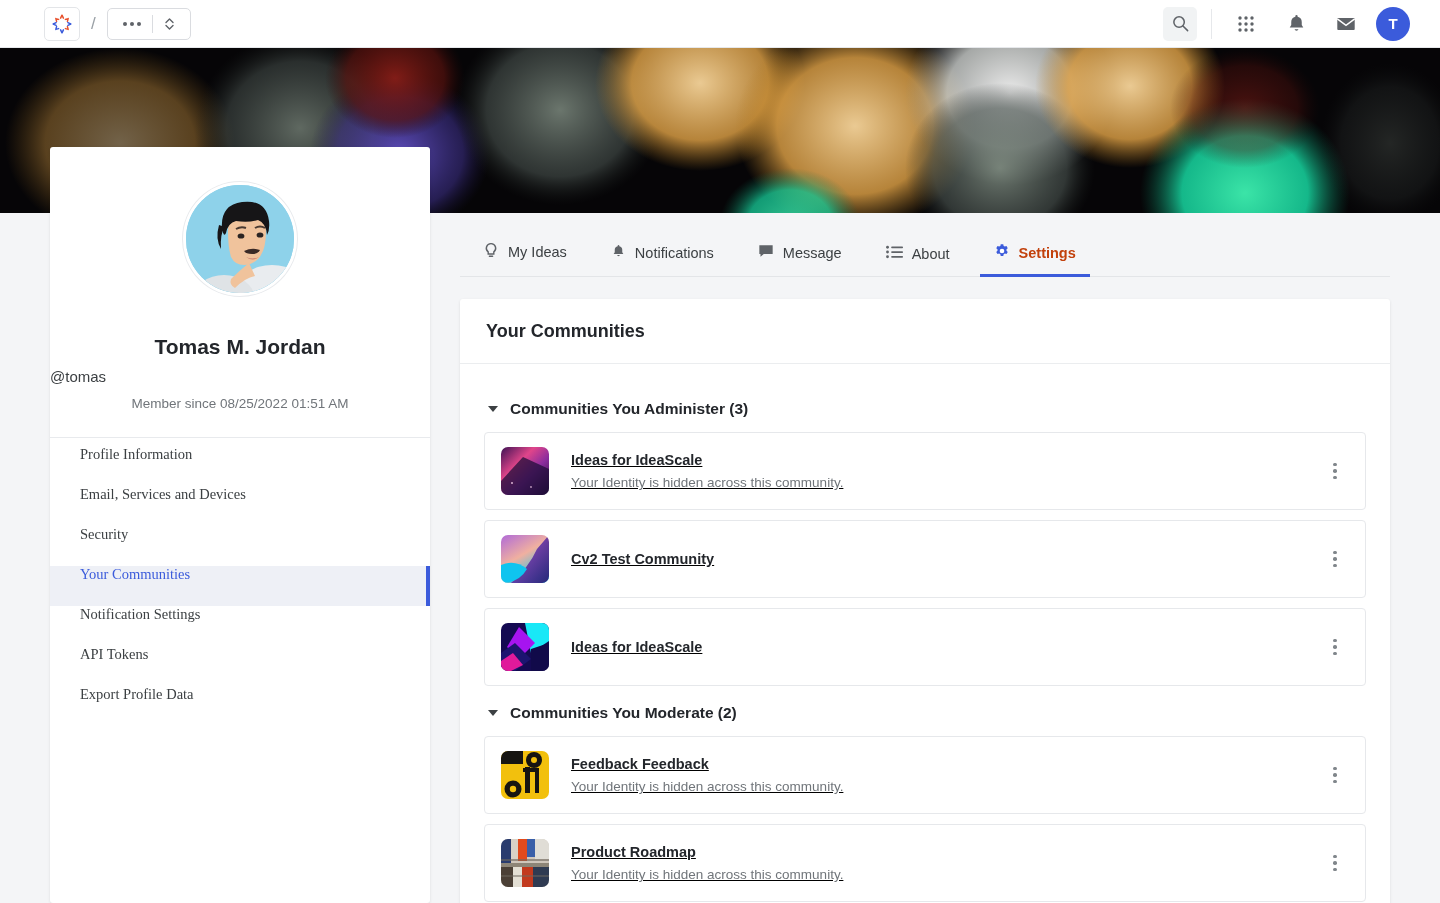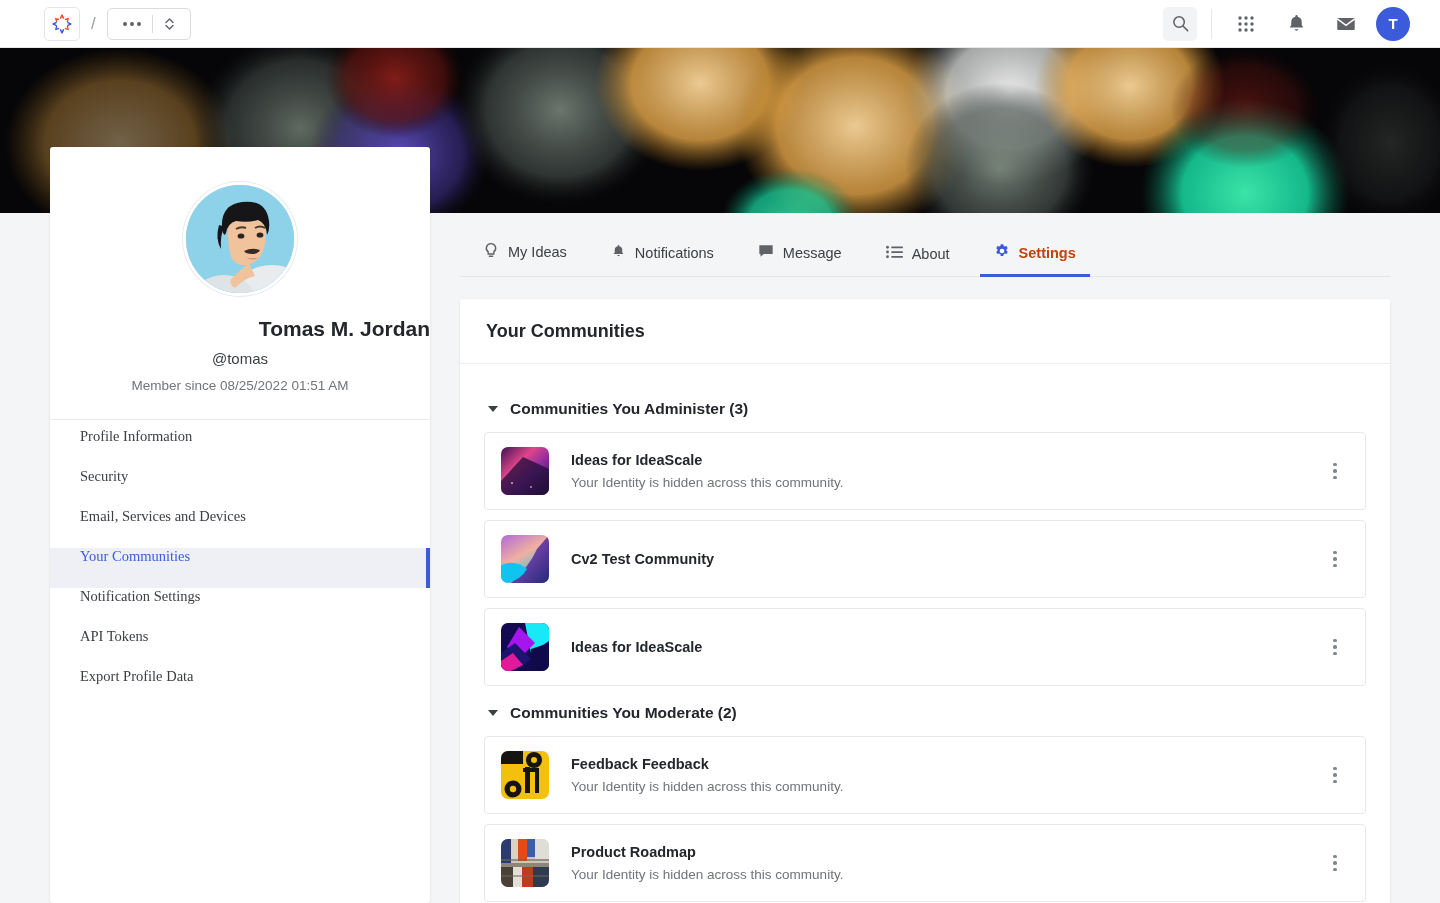--- a/index.html
+++ b/index.html
@@ -75,25 +75,25 @@
     min-height: 756px;
   }
   .avatar-wrap {
     margin: 35px auto 0; width: 114px; height: 114px;
     border-radius: 50%; border: 3px solid #fff;
     box-shadow: 0 0 0 1px #e8eaed;
     overflow: hidden; background: #8ed2ea;
   }
   .avatar-wrap svg { display: block; width: 108px; height: 108px; }
   .profile-name {
-    text-align: right; margin-top: 21px;
+    text-align: center; margin-top: 39px;
     font-size: 21px; font-weight: bold; color: #23262b;
   }
   .profile-handle {
-    text-align: center; margin-top: 9px;
+    text-align: left; margin-top: 9px;
     font-size: 15px; color: #3c4043;
   }
   .profile-since {
     text-align: center; margin-top: 11px; padding-bottom: 26px;
     font-size: 13.5px; color: #70757a;
   }
   .card-sep { height: 1px; background: #e8eaed; }
   .side-menu { padding: 8px 0 0; position: relative; }
   .side-item {
     height: 40px; display: flex; 
@@ -165,21 +165,21 @@
     margin-bottom: 10px;
     background: #fff;
     min-height: 76px;
   }
   .thumb {
     width: 48px; height: 48px; border-radius: 7px;
     overflow: hidden; flex: none;
     margin-right: 22px;
   }
   .thumb svg { display: block; width: 48px; height: 48px; }
-  .comm-text { flex: 1; }
+  .comm-text { flex: 1; text-decoration: underline; }
   .comm-title { font-size: 14.5px; font-weight: bold; color: #23262b; }
   .comm-sub { font-size: 13.5px; color: #70757a; margin-top: 7px; }
   .kebab {
     width: 28px; height: 28px; flex: none;
     display: flex; flex-direction: column; align-items: center; justify-content: center; gap: 3px;
   }
   .kebab i { width: 3.5px; height: 3.5px; border-radius: 50%; background: #80868b; display: block; }
 </style>
 </head>
 <body>
@@ -335,24 +335,24 @@
   </div>
   <div class="profile-name">Tomas M. Jordan</div>
   <div class="profile-handle">@tomas</div>
   <div class="profile-since">Member since 08/25/2022 01:51 AM</div>
   <div class="card-sep"></div>
   <div class="side-menu">
     <div class="side-item">
         <span>Profile Information</span>
       </div>
     <div class="side-item">
+        <span>Email, Services and Devices</span>
+      </div>
+    <div class="side-item">
         <span>Security</span>
-      </div>
-    <div class="side-item">
-        <span>Email, Services and Devices</span>
       </div>
     <div class="side-item active">
         <span>Your Communities</span>
       </div>
     <div class="side-item">
         <span>Notification Settings</span>
       </div>
     <div class="side-item">
         <span>API Tokens</span>
       </div>

